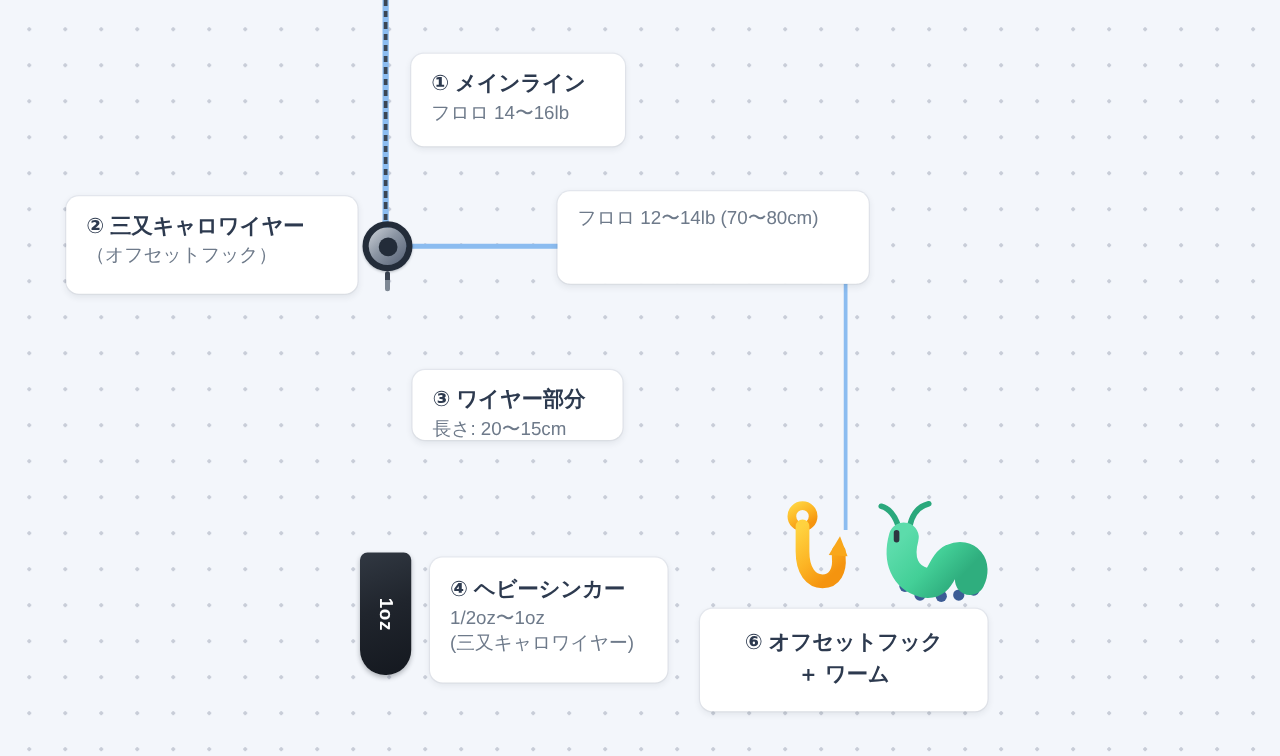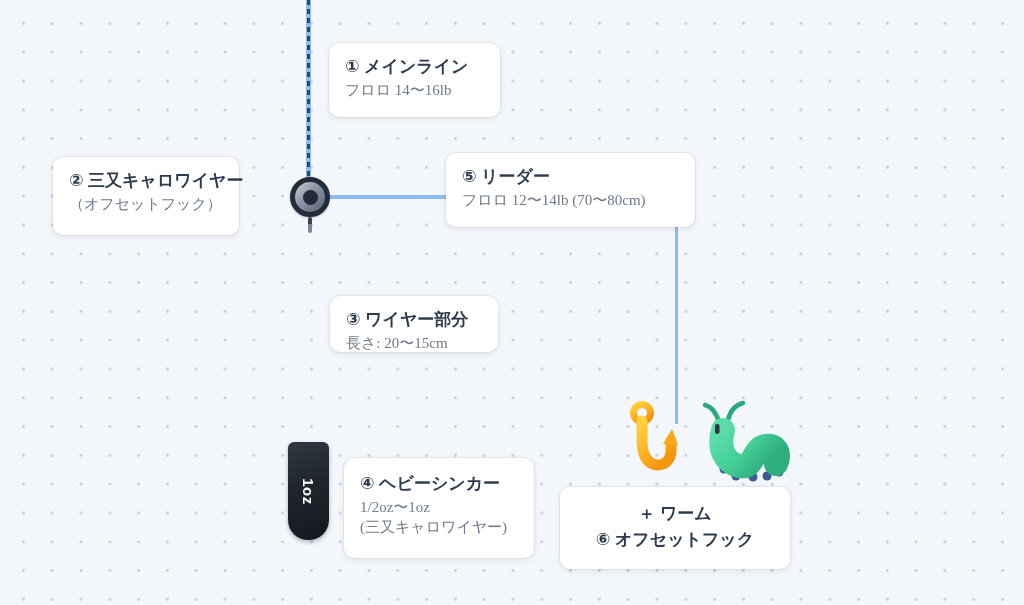--- a/index.html
+++ b/index.html
@@ -34,26 +34,26 @@
     box-shadow:0 1px 2px rgba(20,30,45,.25);
   }
   .swivel-dot{width:15px;height:15px;border-radius:50%;background:#232c39;}
   
   .card{
     background:#ffffff;border-radius:10px;box-sizing:border-box;
     padding:11px 16px;
     box-shadow:0 2px 6px rgba(30,40,60,.09),0 0 0 1px rgba(30,40,60,.05);
   }
   .card .title{font-size:17px;line-height:1.5;font-weight:700;color:#2d3a4f;white-space:nowrap;}
-  .card .sub{font-size:15px;line-height:1.4;color:#6e7a8a;white-space:nowrap;font-family:Liberation Serif, serif;}
+  .card .sub{font-size:15px;line-height:1.4;color:#6e7a8a;white-space:nowrap;}
   .card-1{left:329px;top:43px;width:171px;height:74px;}
-  .card-2{left:53px;top:157px;width:186px;height:78px;}
+  .card-2{left:53px;top:157px;width:233px;height:78px;}
   .card-5{left:446px;top:153px;width:249px;height:74px;}
   .card-3{left:330px;top:296px;width:168px;height:56px;}
-  .card-4{left:344px;top:458px;width:190px;height:100px;padding-top:13px;}
+  .card-4{left:344px;top:446px;width:190px;height:100px;padding-top:13px;}
   .card-4 .sub{line-height:1.38;}
   .card-6{left:560px;top:487px;width:230px;height:82px;text-align:center;padding-top:14px;}
   
   .sinker{
     left:288px;top:442px;width:41px;height:98px;
     border-radius:6px 6px 20px 20px;
     background:linear-gradient(160deg,#313842 0%,#20252d 45%,#14181f 100%);
     display:flex;align-items:center;justify-content:center;
     box-shadow:0 2px 4px rgba(20,25,35,.3);
   }
@@ -84,38 +84,37 @@
     <div class="title">① メインライン</div>
     <div class="sub">フロロ 14〜16lb</div>
   </div>
 
   <div class="abs card card-2">
     <div class="title">② 三又キャロワイヤー</div>
     <div class="sub">（オフセットフック）</div>
   </div>
 
   <div class="abs card card-5">
-    <div class="title">⑤ リーダー</div>
     <div class="sub">フロロ 12〜14lb (70〜80cm)</div>
   </div>
 
   <div class="abs card card-3">
     <div class="title">③ ワイヤー部分</div>
     <div class="sub">長さ: 20〜15cm</div>
   </div>
 
   <div class="abs card card-4">
     <div class="title">④ ヘビーシンカー</div>
     <div class="sub">1/2oz〜1oz</div>
     <div class="sub">(三又キャロワイヤー)</div>
   </div>
 
   <div class="abs card card-6">
+    <div class="title">⑥ オフセットフック</div>
     <div class="title">＋ ワーム</div>
-    <div class="title">⑥ オフセットフック</div>
   </div>
 
   <div class="abs sinker">
     <span class="sinker-label">1oz</span>
   </div>
 
   <div class="abs hook-wrap">
     <svg width="64" height="82" viewBox="0 0 64 82" xmlns="http://www.w3.org/2000/svg">
       <defs>
         <linearGradient id="hookGrad" x1="0" y1="0" x2="0.6" y2="1">

